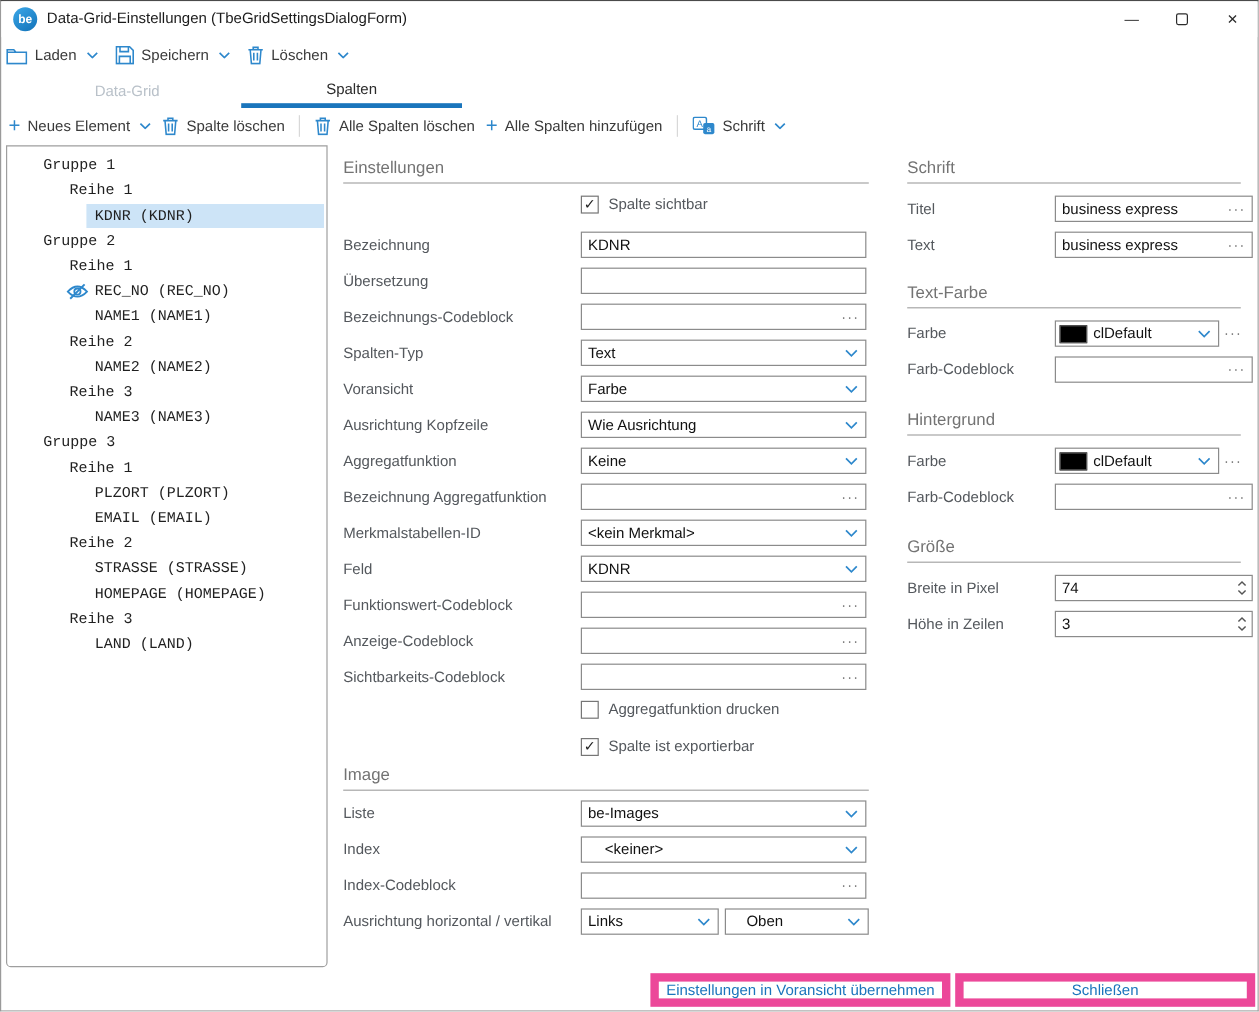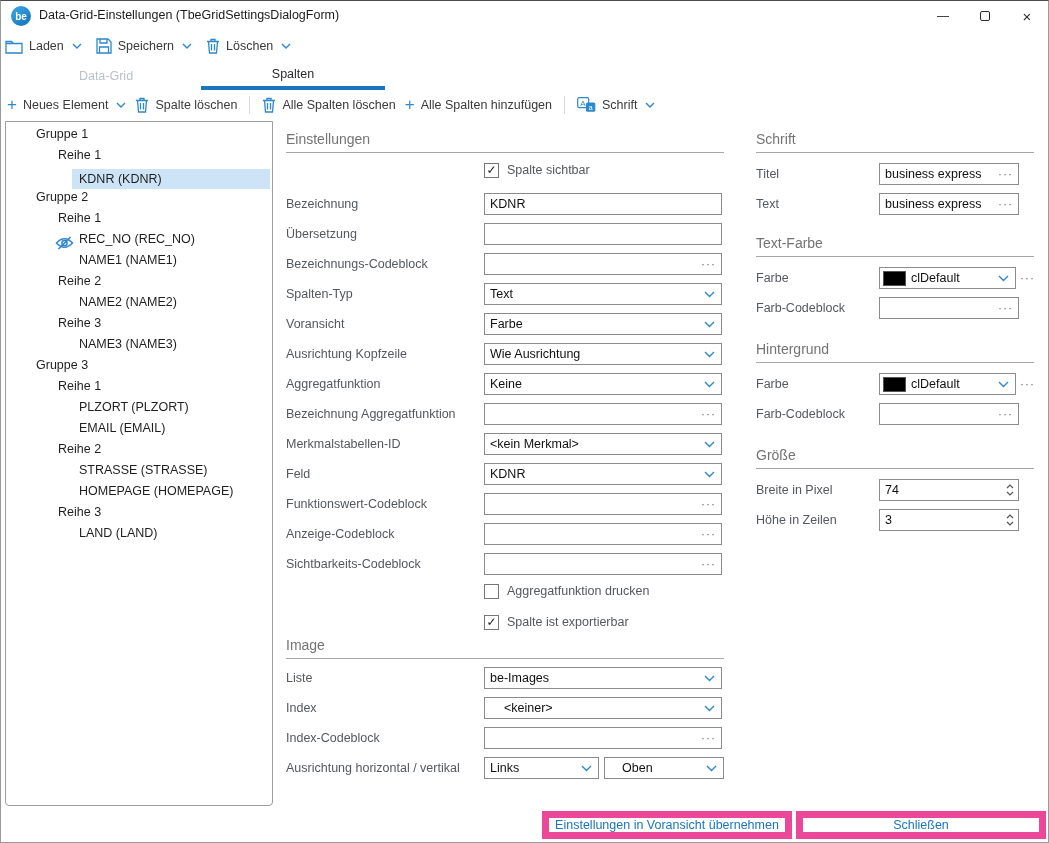--- a/index.html
+++ b/index.html
@@ -29,33 +29,33 @@
   .tabbar { position:absolute; left:0; top:60px; width:100%; height:29px; }
   .tab { position:absolute; top:0; height:29px; display:flex; align-items:center; justify-content:center; font-size:12.5px; }
   .tab.inactive { left:13px; width:184px; color:#b9c1c9; }
   .tab.active { left:200px; width:184px; color:#2b2b2b; border-bottom:4px solid #1a75bc; }
   
   .toolbar2 { position:absolute; left:6px; top:91px; height:26px; display:flex; align-items:center; gap:9px; font-size:12.5px; color:#3a3a3a; }
   .plus { color:#2e88cc; font-size:17px; font-weight:400; line-height:16px; }
   .vsep { width:1px; height:18px; background:#d8d8d8; margin:0 3px; }
   
   .tree { position:absolute; left:4px; top:120px; width:268px; height:685px; border:1px solid #9e9e9e; border-radius:0 0 4px 4px; background:#fff; padding-top:5px; overflow:hidden; }
-  .titem { display:flex; height:21px; font-size:12.5px; color:#1f1f1f; cursor:default; }
+  .titem { display:flex; align-items:center; height:21px; font-size:12.5px; color:#1f1f1f; cursor:default;font-family:Liberation Mono, monospace; }
   .titem.lvl0 { padding-left:30px; } .titem.lvl1 { padding-left:52px; } .titem.lvl2 { padding-left:73px; }
   .titem.selected .tlabel2 { flex:1; background:#cde4f7; margin-left:-7px; padding-left:7px; margin-right:2px; height:20px; line-height:20px; }
   .eye { width:20px; margin-left:-24px; margin-right:4px; display:flex; align-items:center; }
   
   .midform { position:absolute; left:285px; top:120px; width:438px; }
   .rightform { position:absolute; left:755px; top:120px; width:278px; }
   .sec-head { position:absolute; left:0; width:100%; height:22px; font-size:14px; color:#737373; border-bottom:1px solid #a6a6a6; }
   .frow { position:absolute; left:0; width:100%; height:22px; }
   .flabel { position:absolute; left:0; top:0; line-height:22px; font-size:12.5px; color:#54585d; white-space:nowrap; }
   .ctl { position:absolute; top:0; height:22px; border:1px solid #8b8b8b; background:#fff; display:flex; align-items:center; font-size:12.5px; color:#111; }
   .midform .ctl { left:198px; width:238px; }
-  .rightform .ctl { left:123px; width:140px; }
+  .rightform .ctl { left:123px; width:165px; }
   .val { padding-left:5px; white-space:nowrap; overflow:hidden; flex:1; }
   .val.indent { padding-left:19px; }
   .dots { color:#6e6e6e; font-size:12px; letter-spacing:1px; padding:0 5px; line-height:20px; }
   .dots.outside { position:absolute; top:0; line-height:22px; padding:0; }
   .ctl .chev { margin-right:6px; margin-left:4px; }
   .swatch { width:23px; height:15px; background:#000; border:1px solid #555; margin-left:3px; flex:none; }
   .spin-btns { display:flex; flex-direction:column; justify-content:center; gap:2px; margin-right:4px; margin-left:4px; }
   
   .cbrow { position:absolute; left:198px; height:18px; display:flex; align-items:center; gap:8px; }
   .cb { width:15px; height:15px; border:1px solid #767676; background:#fff; display:flex; align-items:center; justify-content:center; font-size:12px; color:#1f1f1f; }

